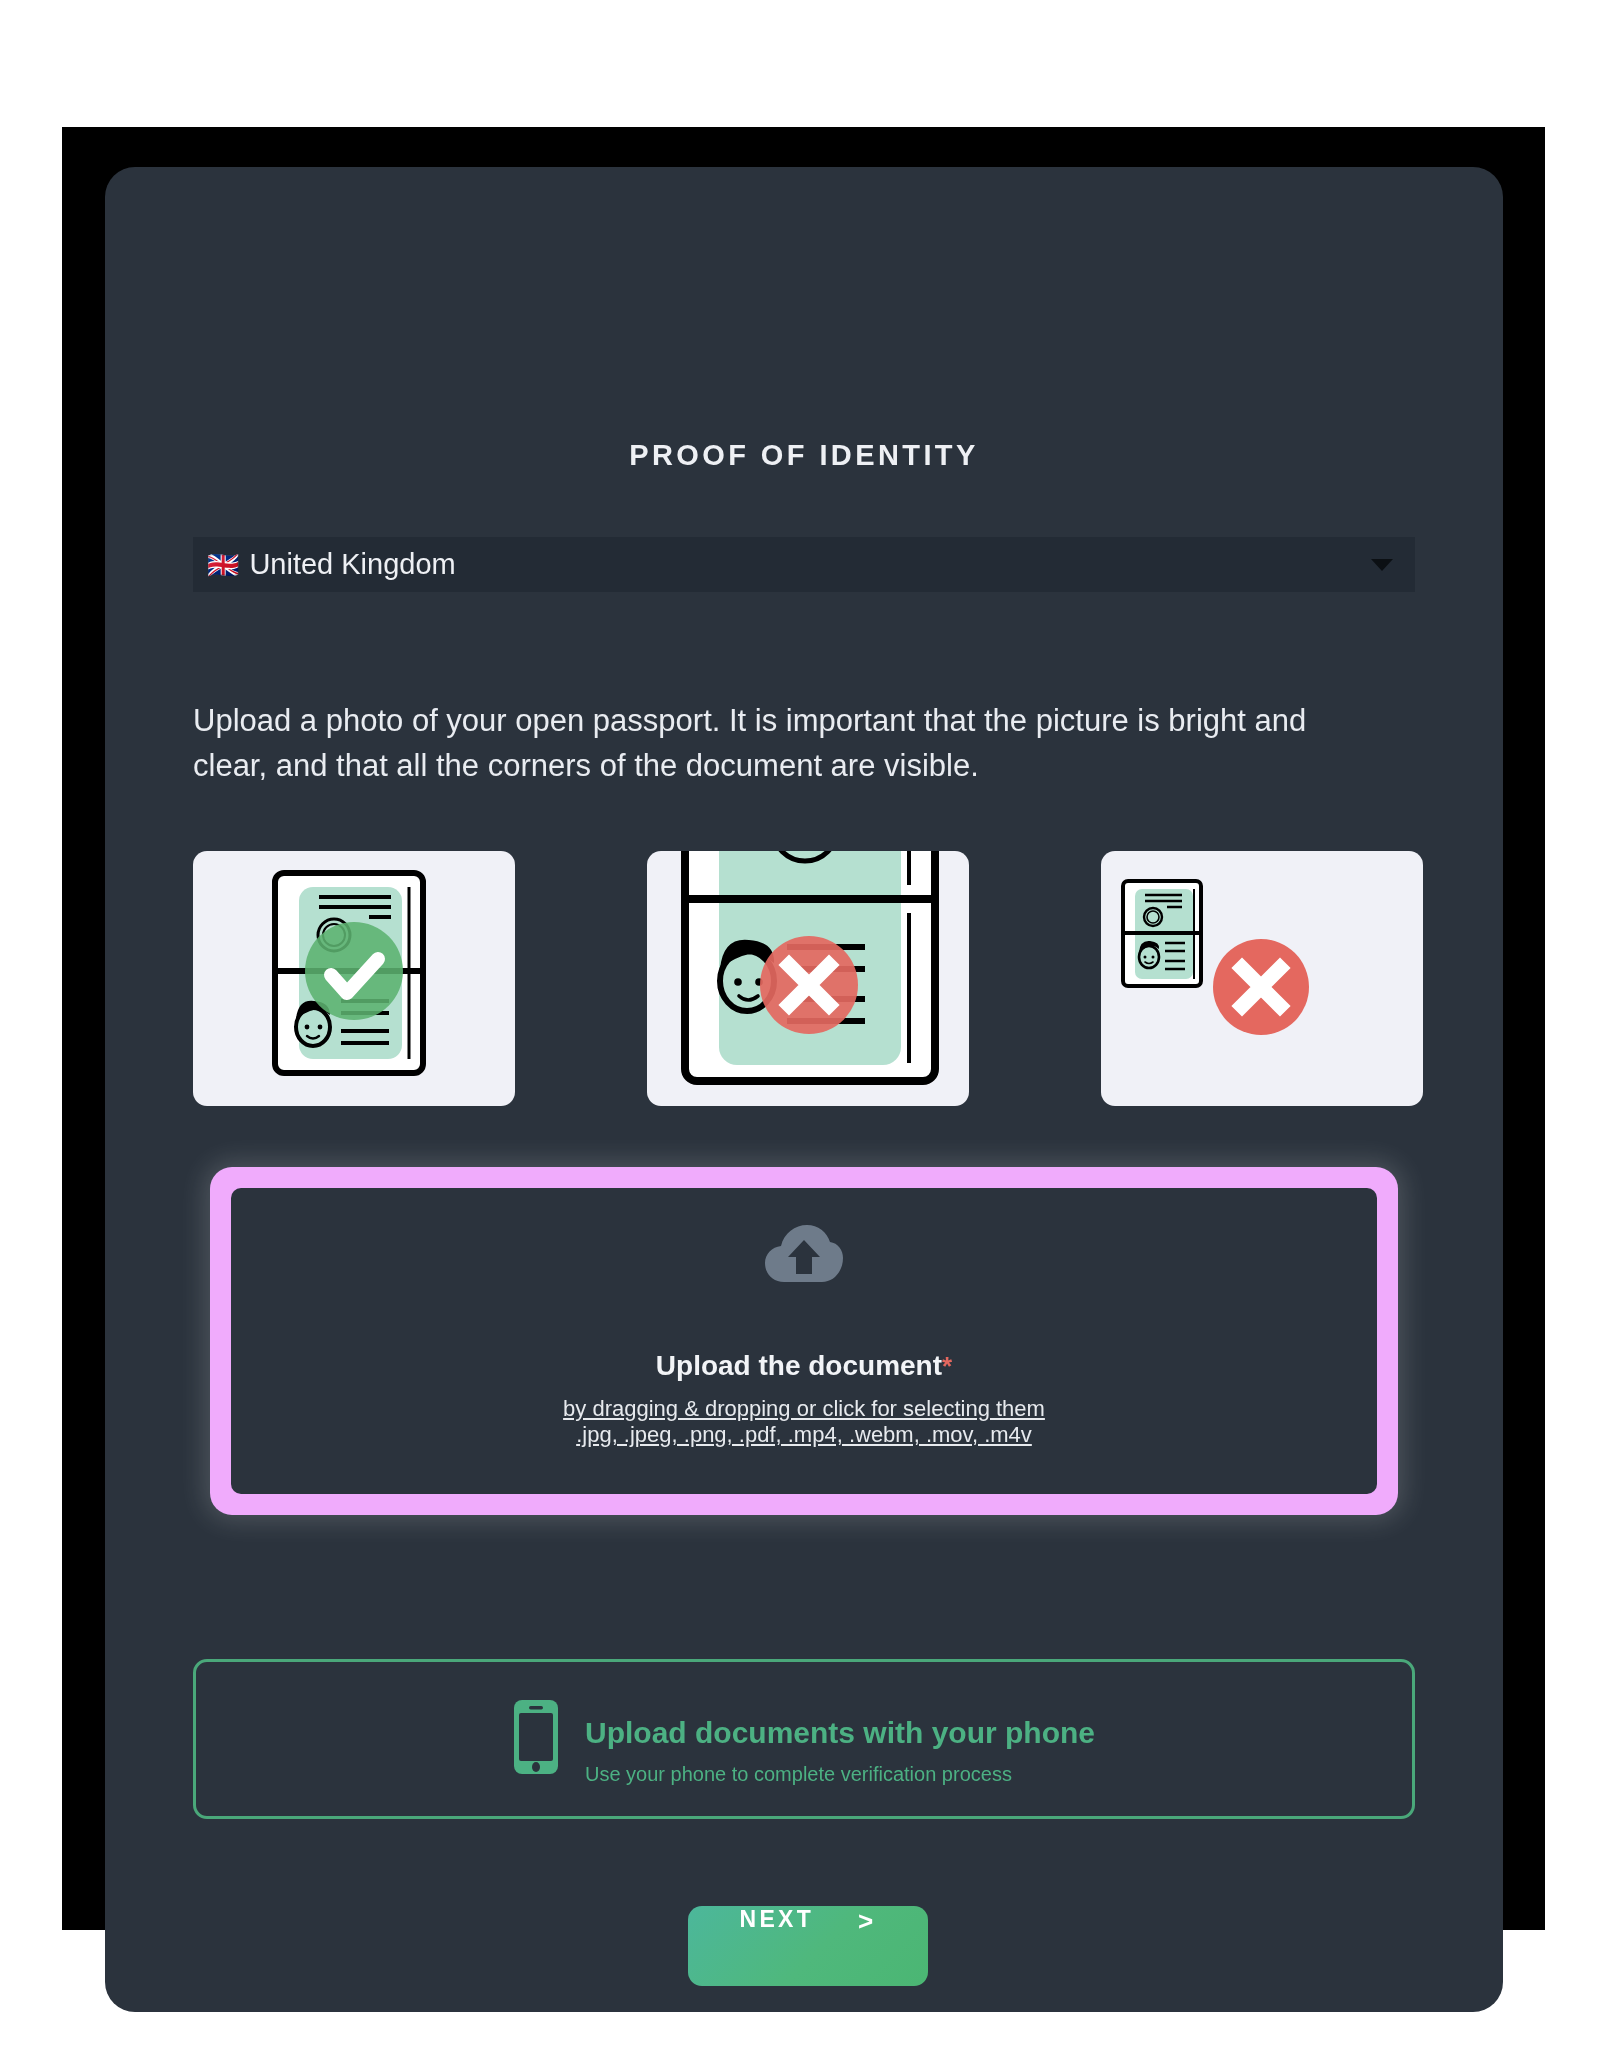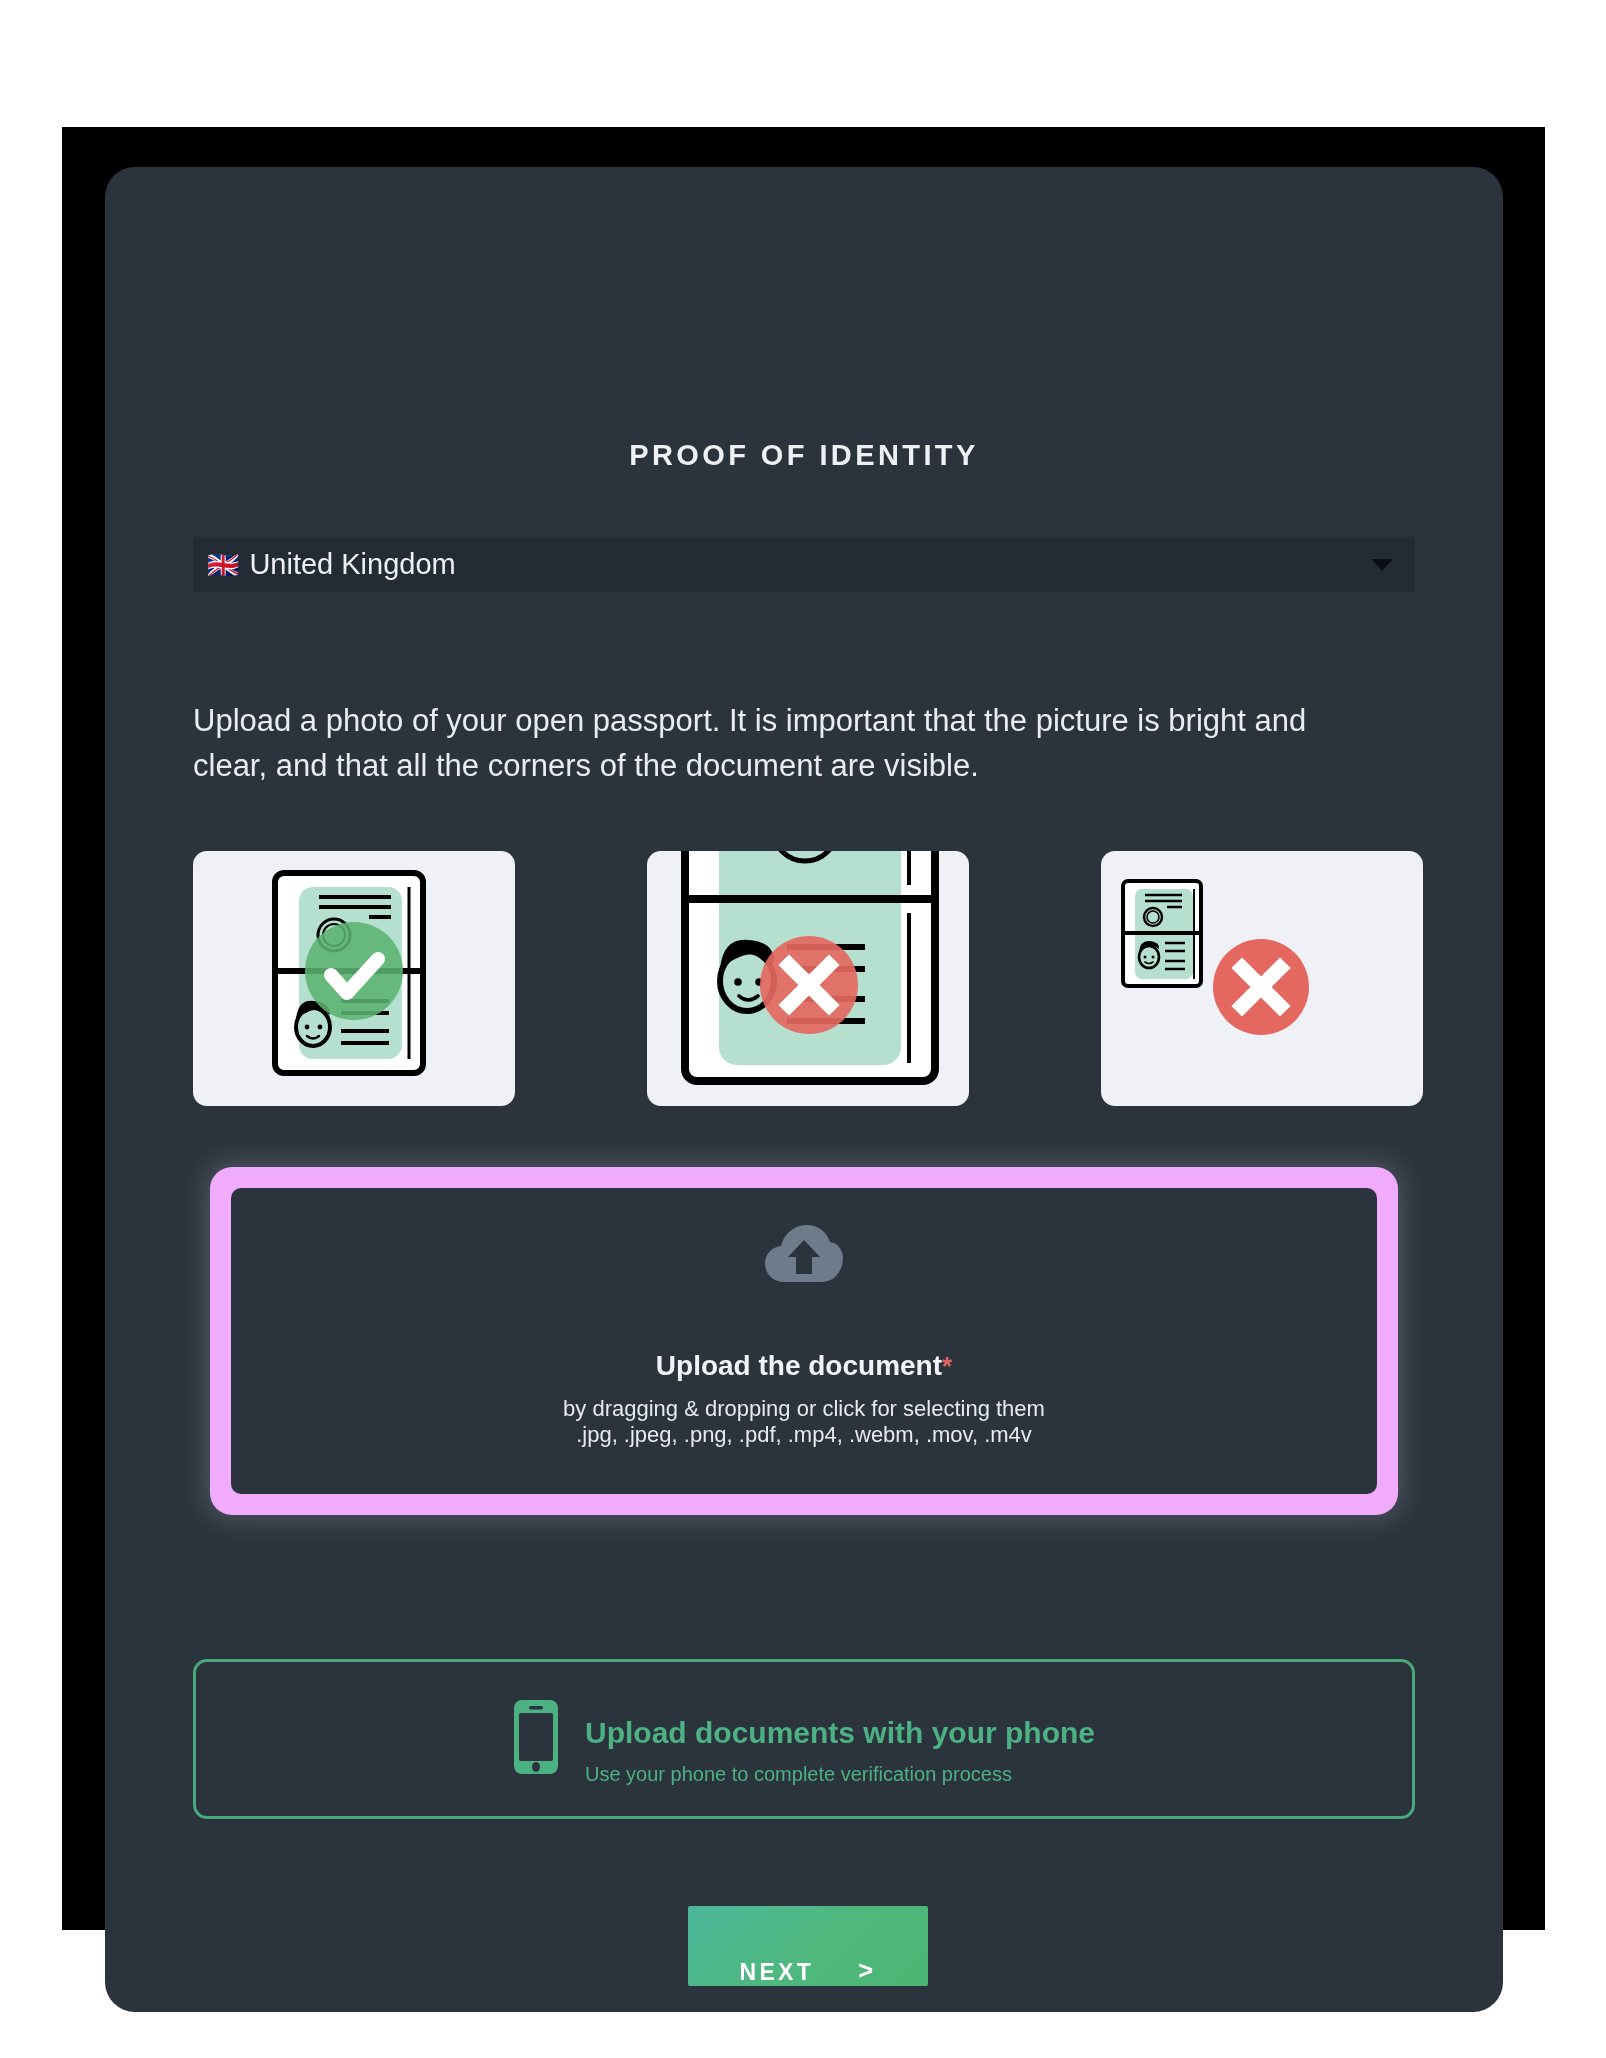--- a/index.html
+++ b/index.html
@@ -164,20 +164,21 @@
   .upload-sub {
     position: absolute;
     left: 0;
     top: 208px;
     width: 100%;
     text-align: center;
     color: #e7eaee;
     font-size: 22px;
     line-height: 26px;
     font-weight: 400;
+    text-decoration: underline;
   }
 
   
   .phone-banner {
     position: absolute;
     left: 88px;
     top: 1492px;
     width: 1222px;
     height: 160px;
     border: 3px solid #4aa87a;
@@ -206,29 +207,29 @@
   }
 
   
   .next-button {
     position: absolute;
     left: 583px;
     top: 1739px;
     width: 240px;
     height: 80px;
     border: none;
-    border-radius: 2px;
+    border-radius: 14px;
     background: linear-gradient(135deg, #4cb79b 0%, #4fb87c 55%, #4bb673 100%);
     color: #ffffff;
     font-family: "Liberation Sans", sans-serif;
     font-size: 23px;
     font-weight: bold;
     letter-spacing: 3.3px;
     display: flex;
-    align-items: flex-end;
+    align-items: flex-start;
     justify-content: center;
     cursor: pointer;
     padding: 0;
   }
   .next-label { margin-right: 44px; }
   .next-arrow { font-size: 26px; font-weight: bold; }
 </style>
 </head>
 <body>
 

